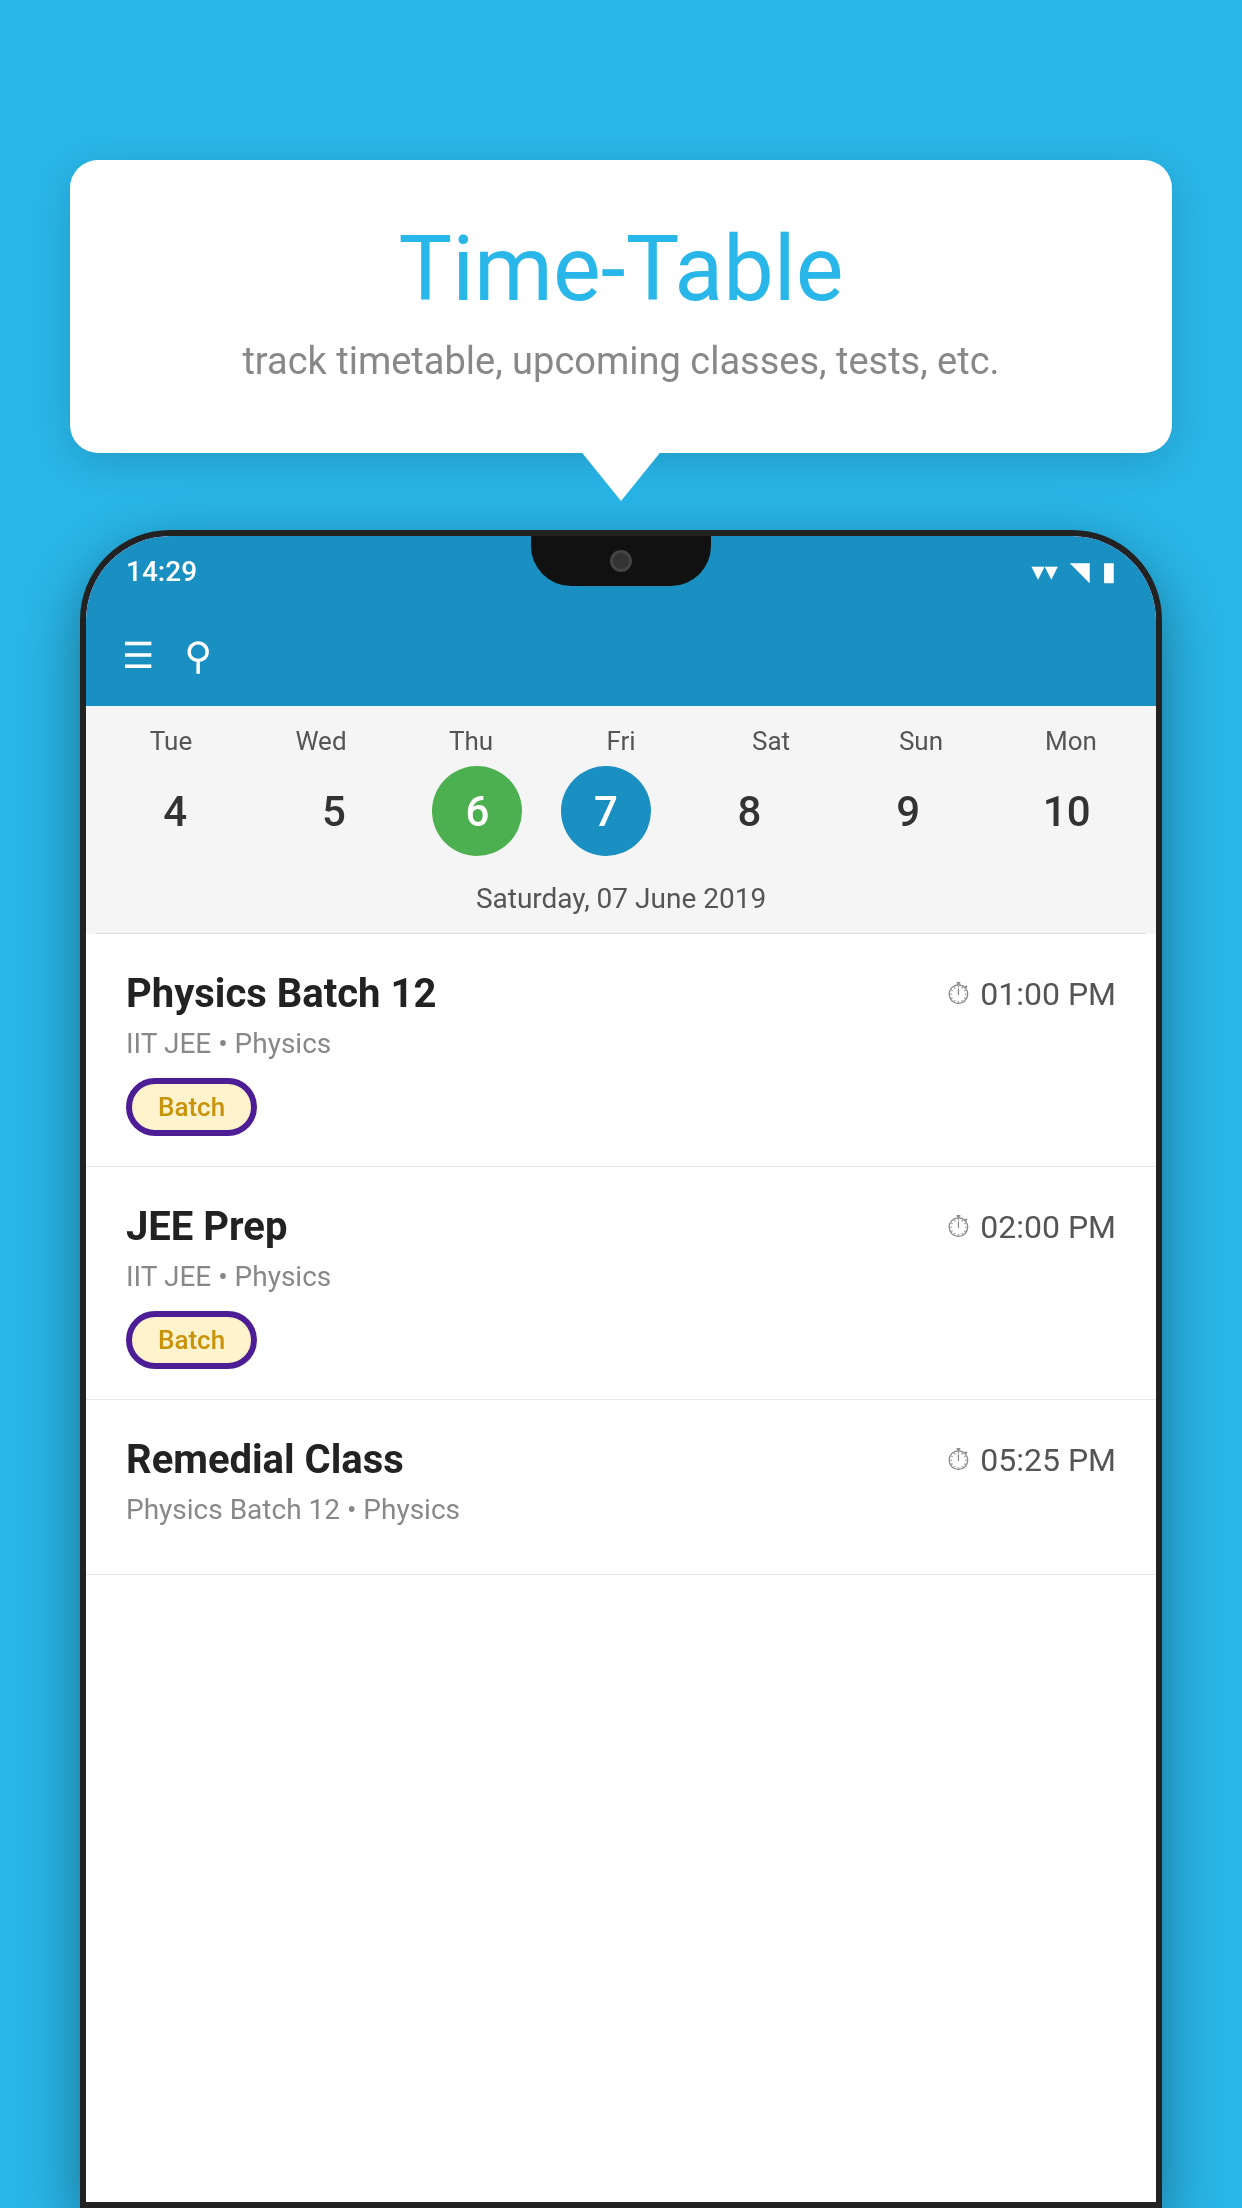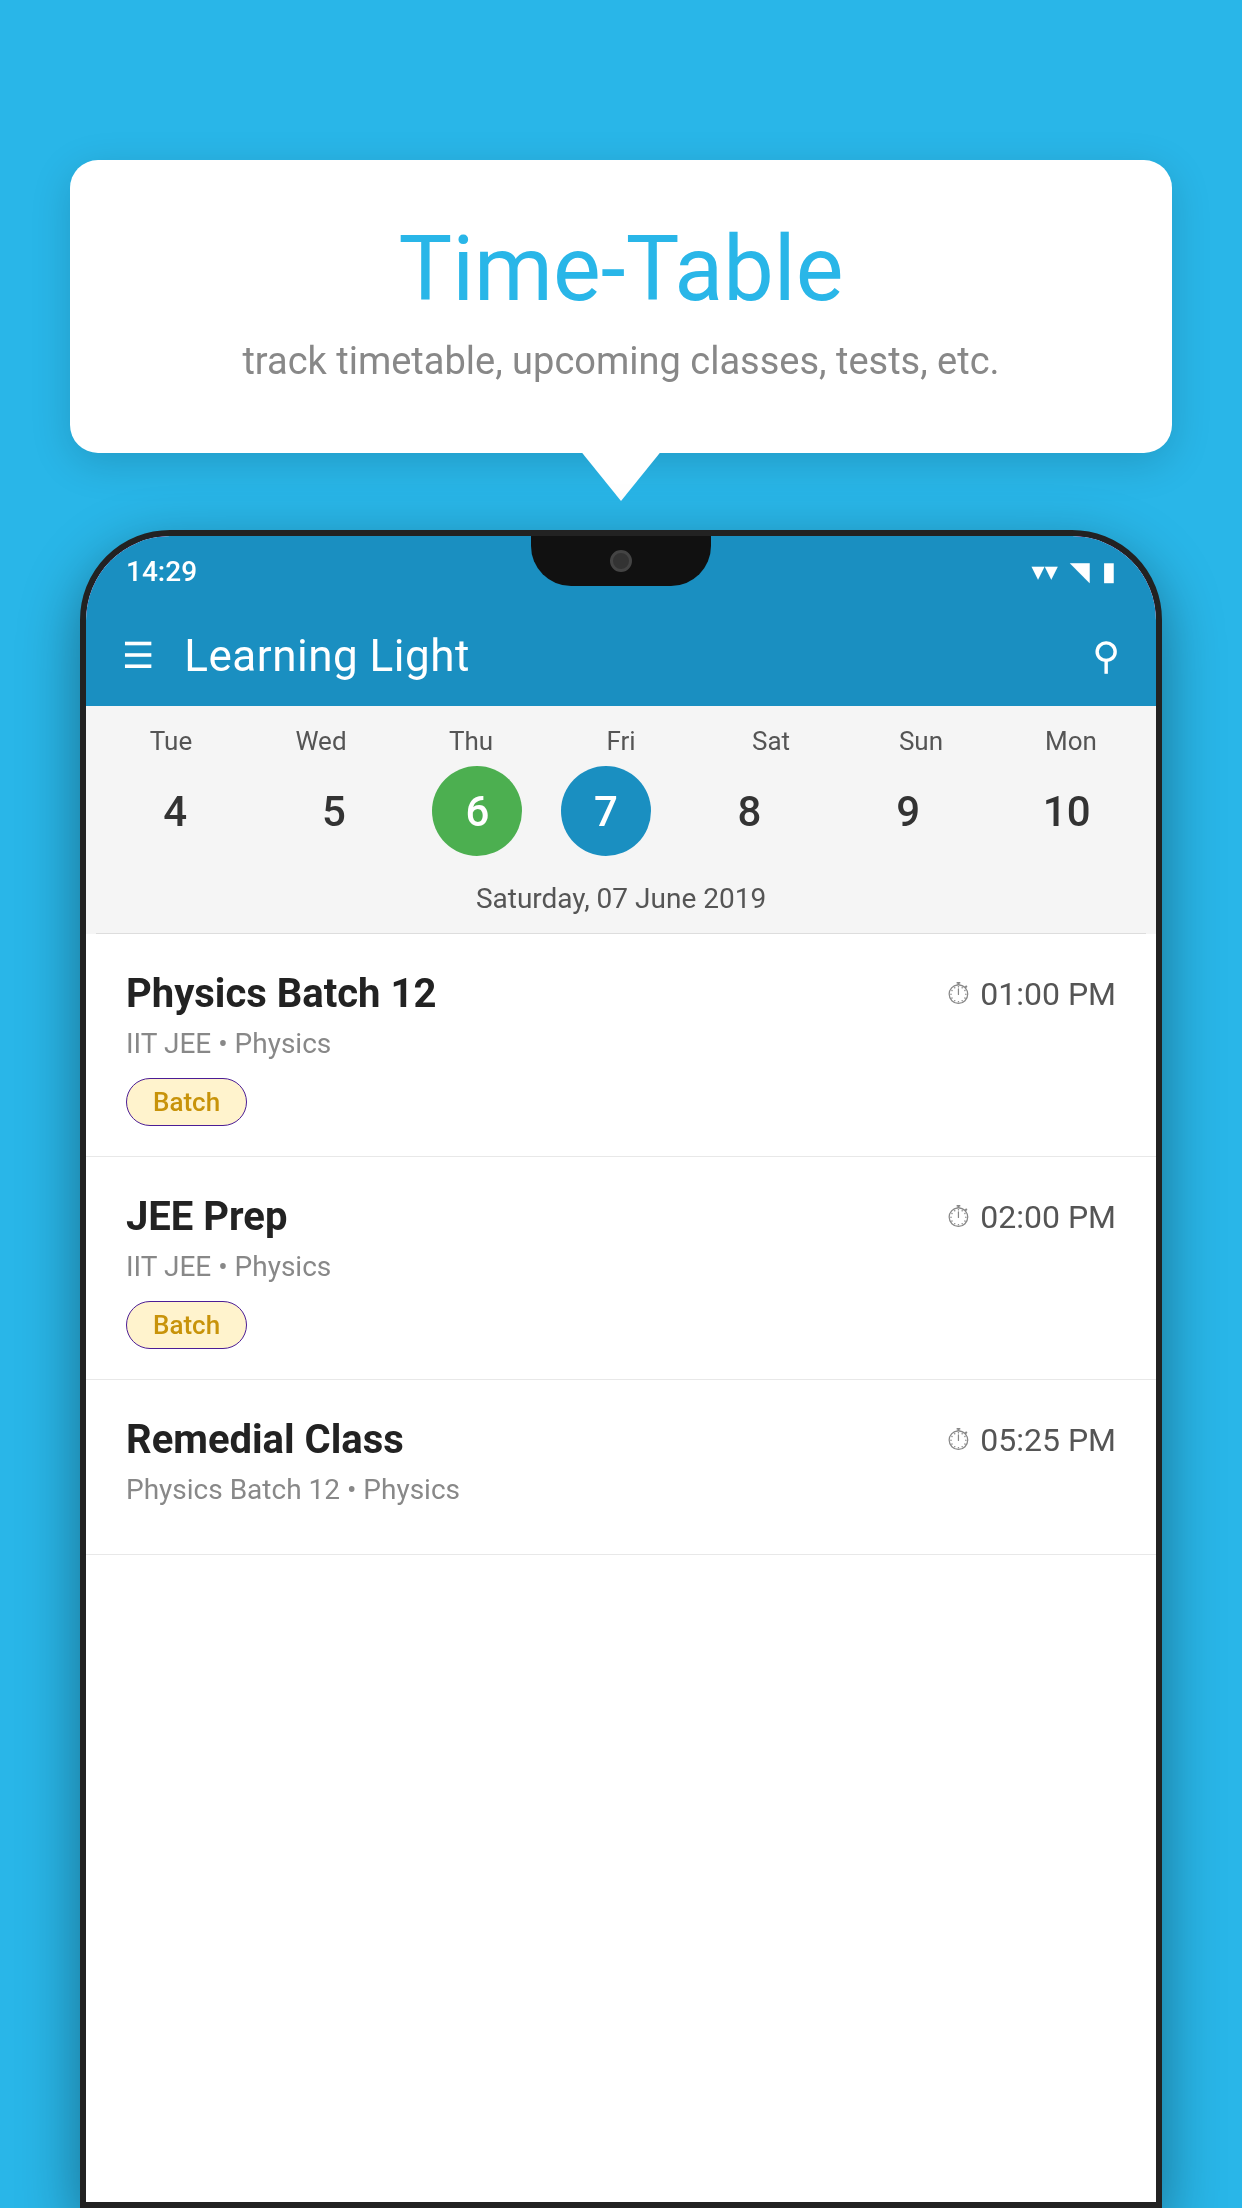--- a/index.html
+++ b/index.html
@@ -233,21 +233,21 @@
       margin-bottom: 18px;
     }
     .batch-badge {
       display: inline-block;
       background: #fff3cd;
       color: #c8930a;
       font-size: 26px;
       padding: 8px 26px;
       border-radius: 30px;
       font-weight: 500;
-      border: 1px solid #4c1d95;
+      border: 6px solid #4c1d95;
       text-align: center;
     }
 
     .phone-inner {
       position: absolute;
       top: 0;
       left: 0;
       right: 0;
       bottom: 0;
       background: #fff;
@@ -320,21 +320,20 @@
       <span class="status-time">14:29</span>
       <div class="status-icons">
         <span style="color:#fff;font-size:26px;">▾▾</span>
         <span style="color:#fff;font-size:26px;">◥</span>
         <span style="color:#fff;font-size:26px;">▮</span>
       </div>
     </div>
 
     <div class="app-bar">
       <span class="hamburger-icon">☰</span>
-      <span class="app-title">Learning Light</span>
       <span class="search-icon">⚲</span>
     </div>
 
     <div class="calendar-strip">
       <div class="day-headers">
         <span class="day-header">Tue</span>
         <span class="day-header">Wed</span>
         <span class="day-header">Thu</span>
         <span class="day-header">Fri</span>
         <span class="day-header">Sat</span>

